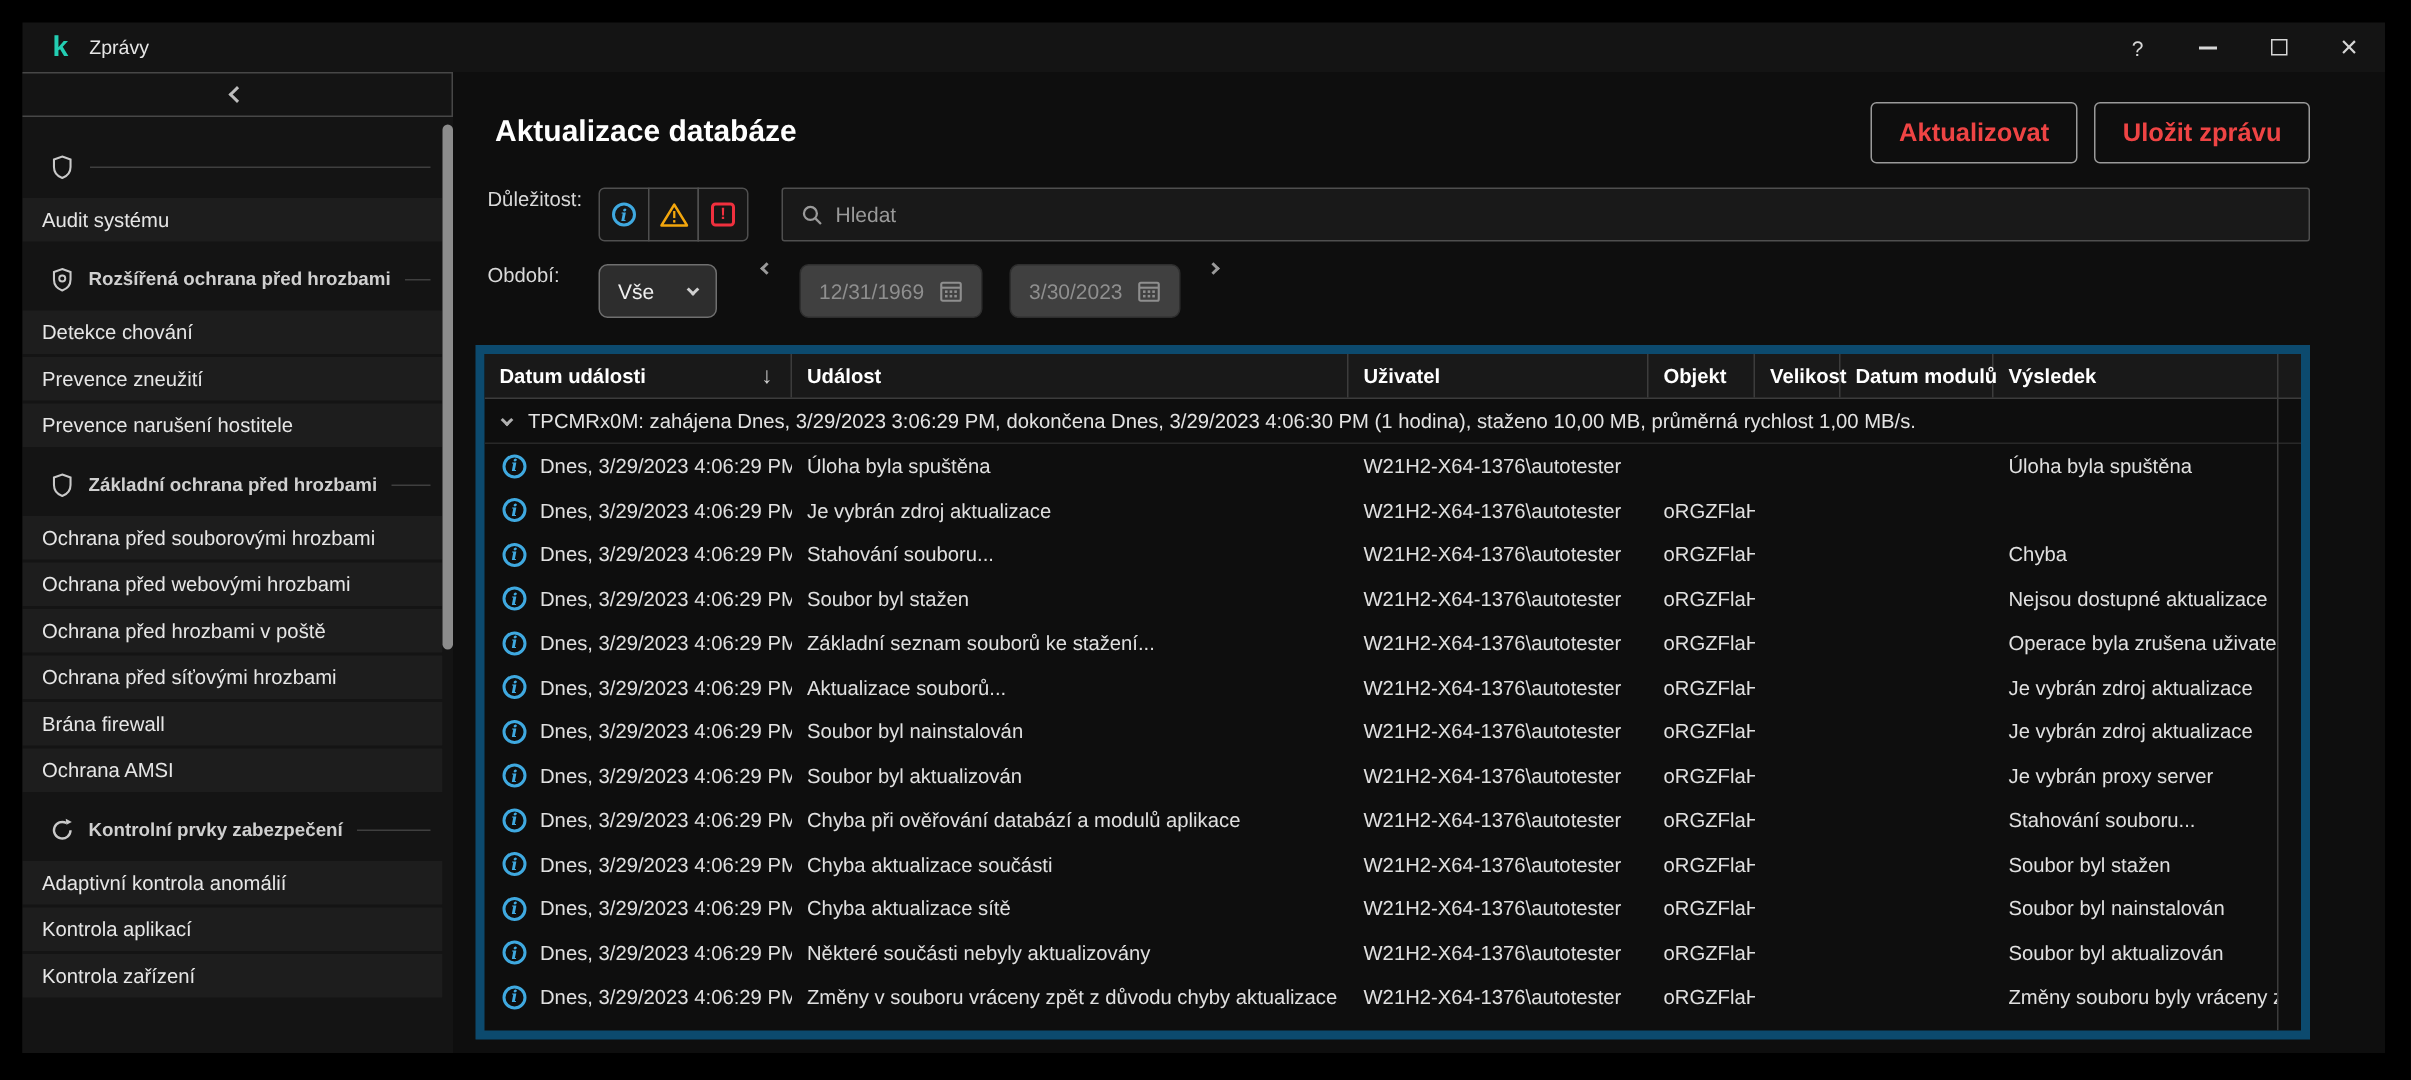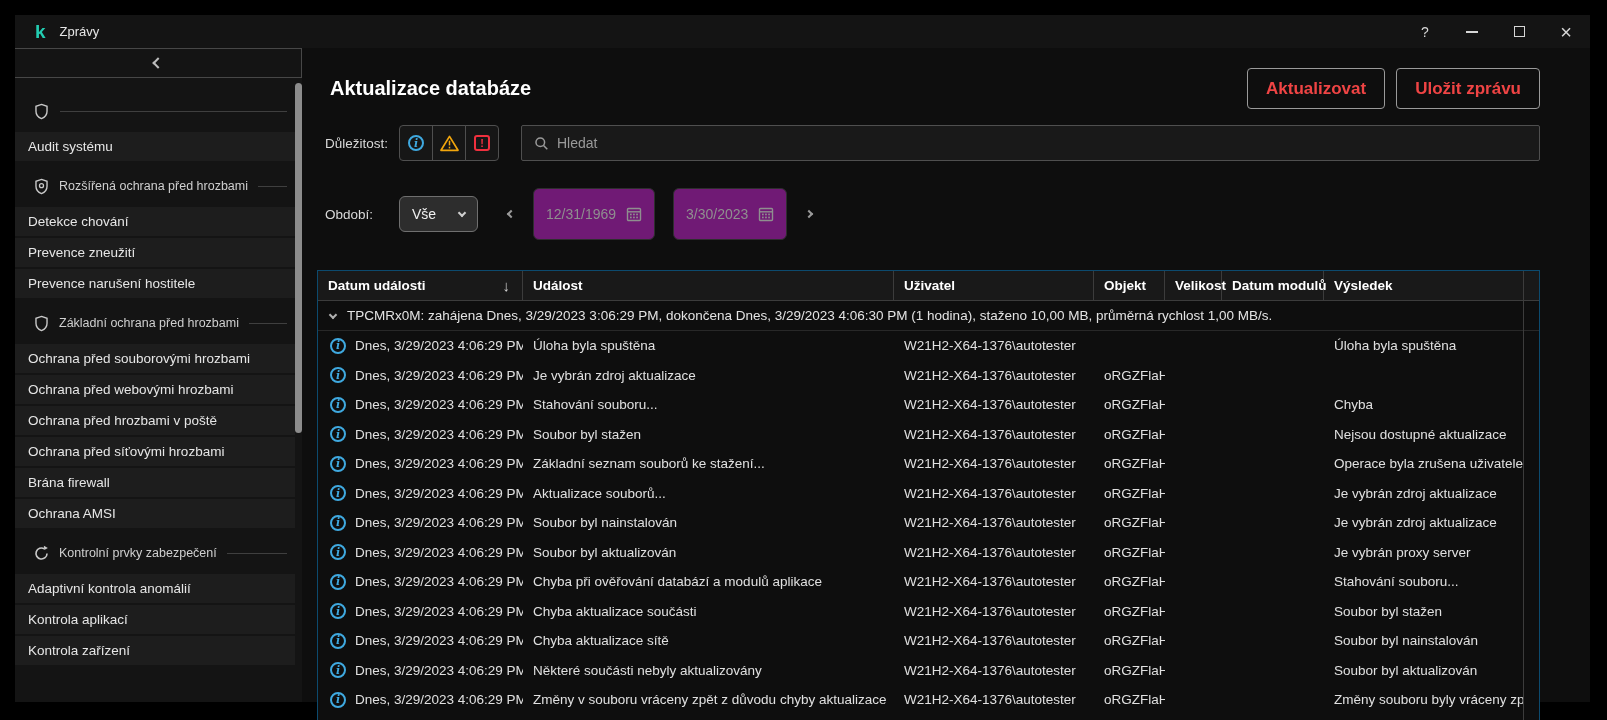--- a/index.html
+++ b/index.html
@@ -22,21 +22,21 @@
 
   
   .content { flex:1; display:flex; min-height:0; }
   .sidebar { width:287px; flex:none; position:relative; background:#141414; }
   .main { flex:1; background:#0e0e0e; padding:0 50px 0 15px; position:relative; min-width:0; }
 
   
   .collapse-bar { height:30px; border:1px solid #474747; border-left:none; display:flex;
                   align-items:center; justify-content:center; cursor:pointer; }
   .nav { margin-right:7px; padding-top:8px; overflow:hidden; height:calc(100% - 38px); }
-  .nav-section { height:30px; margin:10px 0 6px 0; display:flex; align-items:center; padding-left:18px; }
+  .nav-section { height:30px; margin:10px 0 6px 0; display:flex; align-items:center; padding-left:18px;font-weight:bold; }
   .nav-ico { width:17px; height:17px; flex:none; display:inline-flex; }
   .nav-sec-label { color:#cfcfcf; font-size:12.5px; margin-left:9px; white-space:nowrap; }
   .nav-sec-line { flex:1; height:1px; background:#3f3f3f; margin:0 8px 0 10px; }
   .nav-item { height:29px; margin-bottom:2px; background:#1d1d1d; color:#e6e6e6; font-size:13.5px;
               display:flex; align-items:center; padding-left:13px; cursor:pointer; white-space:nowrap; }
   .sb-scroll { position:absolute; right:0; top:35px; width:7px; height:350px; border-radius:4px;
                background:#8c8c8c; cursor:pointer; }
 
   
   .chev { display:inline-block; width:8px; height:8px; border-left:2px solid currentColor;
@@ -49,21 +49,21 @@
 
   
   .page-head { margin-top:20px; display:flex; align-items:center; }
   .page-head h1 { color:#fff; font-size:20px; font-weight:700; margin-left:13px; }
   .head-actions { margin-left:auto; display:flex; gap:11px; }
   .btn { height:41px; padding:0 18px; background:transparent; border:1px solid #9a9a9a;
          border-radius:4px; color:#ef4444; font-size:17px; font-weight:700; cursor:pointer;
          font-family:"Liberation Sans", sans-serif; }
 
   
-  .frow { display:flex; align-items:center; }
+  .frow { display:flex; }
   .frow.r1 { margin-top:16px; }
   .frow.r2 { margin-top:15px; }
   .flabel { color:#d9d9d9; font-size:13.5px; width:74px; flex:none; margin-left:8px; }
   .sev-group { display:flex; }
   .sev-btn { width:34px; height:36px; background:#161616; border:1px solid #4f4f4f; margin-left:-1px;
              display:flex; align-items:center; justify-content:center; cursor:pointer; }
   .sev-btn:first-child { margin-left:0; border-radius:4px 0 0 4px; }
   .sev-btn:last-child { border-radius:0 4px 4px 0; }
   .ico-info { width:16px; height:16px; border:2px solid #3fa9e0; border-radius:50%; color:#3fa9e0;
               display:inline-flex; align-items:center; justify-content:center; flex:none;
@@ -76,26 +76,26 @@
   .search { flex:1; height:36px; margin-left:22px; background:#191919; border:1px solid #4f4f4f;
             border-radius:2px; display:flex; align-items:center; padding:0 12px; gap:8px; }
   .search input { flex:1; background:transparent; border:none; outline:none; color:#e6e6e6;
                   font-size:14px; font-family:"Liberation Sans", sans-serif; }
   .search input::placeholder { color:#9a9a9a; }
   .select { width:79px; height:36px; background:#2d2d2d; border:1px solid #6f6f6f; border-radius:6px;
             color:#f0f0f0; font-size:14px; display:flex; align-items:center; padding:0 12px;
             cursor:pointer; }
   .select .chev { margin-left:auto; color:#cfcfcf; margin-top:-3px; }
   .pchev { width:26px; display:flex; justify-content:center; color:#9a9a9a; cursor:pointer; }
-  .datebox { height:52px; background:#701a75; border:1px solid #2e2e2e; border-radius:6px;
+  .datebox { height:36px; background:#404040; border:1px solid #2e2e2e; border-radius:6px;
              color:#8f8f8f; font-size:14px; display:flex; align-items:center; gap:10px;
-             padding:0 12px; margin:12px 9px; cursor:pointer; }
-
-  
-  .table { margin-top:18px; height:463px; border:1px solid #0c4a6e; position:relative;
+             padding:0 12px; margin:0 9px; cursor:pointer; }
+
+  
+  .table { margin-top:18px; height:463px; border:6px solid #0c4a6e; position:relative;
            overflow:hidden; background:#0e0e0e; }
   .gutter-line { position:absolute; top:0; bottom:0; right:15px; width:1px; background:#3c3c3c; }
   .thead { display:grid; grid-template-columns:205px 371px 200px 71px 57px 102px 1fr;
            height:30px; background:#191919; border-bottom:1px solid #3c3c3c; padding-right:16px; }
   .th { display:flex; align-items:center; padding-left:10px; color:#fff; font-size:13.5px;
         font-weight:700; border-right:1px solid #3c3c3c; white-space:nowrap; cursor:pointer; }
   .th:last-child { border-right:none; }
   .sort-ind { margin-left:auto; margin-right:12px; color:#d0d0d0; font-weight:400; font-size:15px; }
   .group-row { height:30px; display:flex; align-items:center; padding-left:12px; gap:11px;
                border-bottom:1px solid #282828; color:#e3e3e3; font-size:13.5px; cursor:pointer;

